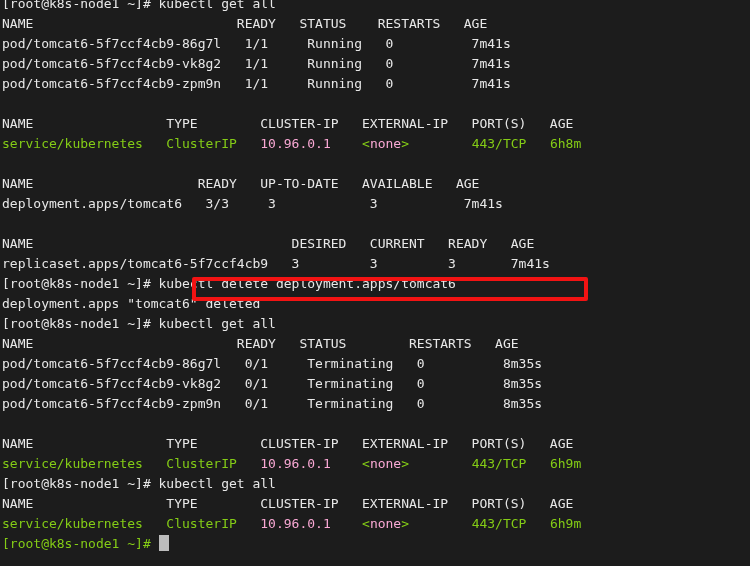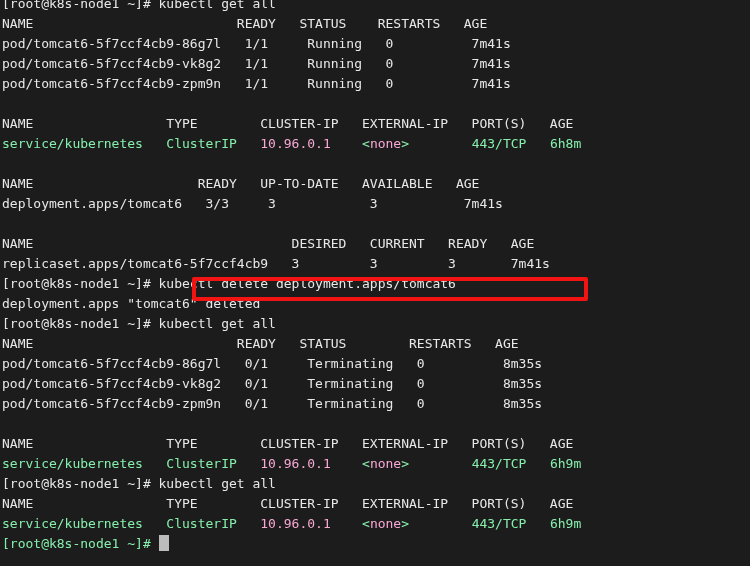--- a/index.html
+++ b/index.html
@@ -25,21 +25,21 @@
     top: -6px;
     white-space: pre;
     letter-spacing: 0;
   }
   .line {
     height: 20px;
     white-space: pre;
     display: block;
     font-variant-ligatures: none;
   }
-  .fg-default { color: #86efac; }
+  .fg-default { color: #84cc16; }
   .fg-magenta { color: #f9a8d4; }
   .cursor {
     display: inline-block;
     width: 10.67px;
     height: 16px;
     background: #bcbcbc;
     vertical-align: -3px;
   }
   .highlight-box {
     position: absolute;

